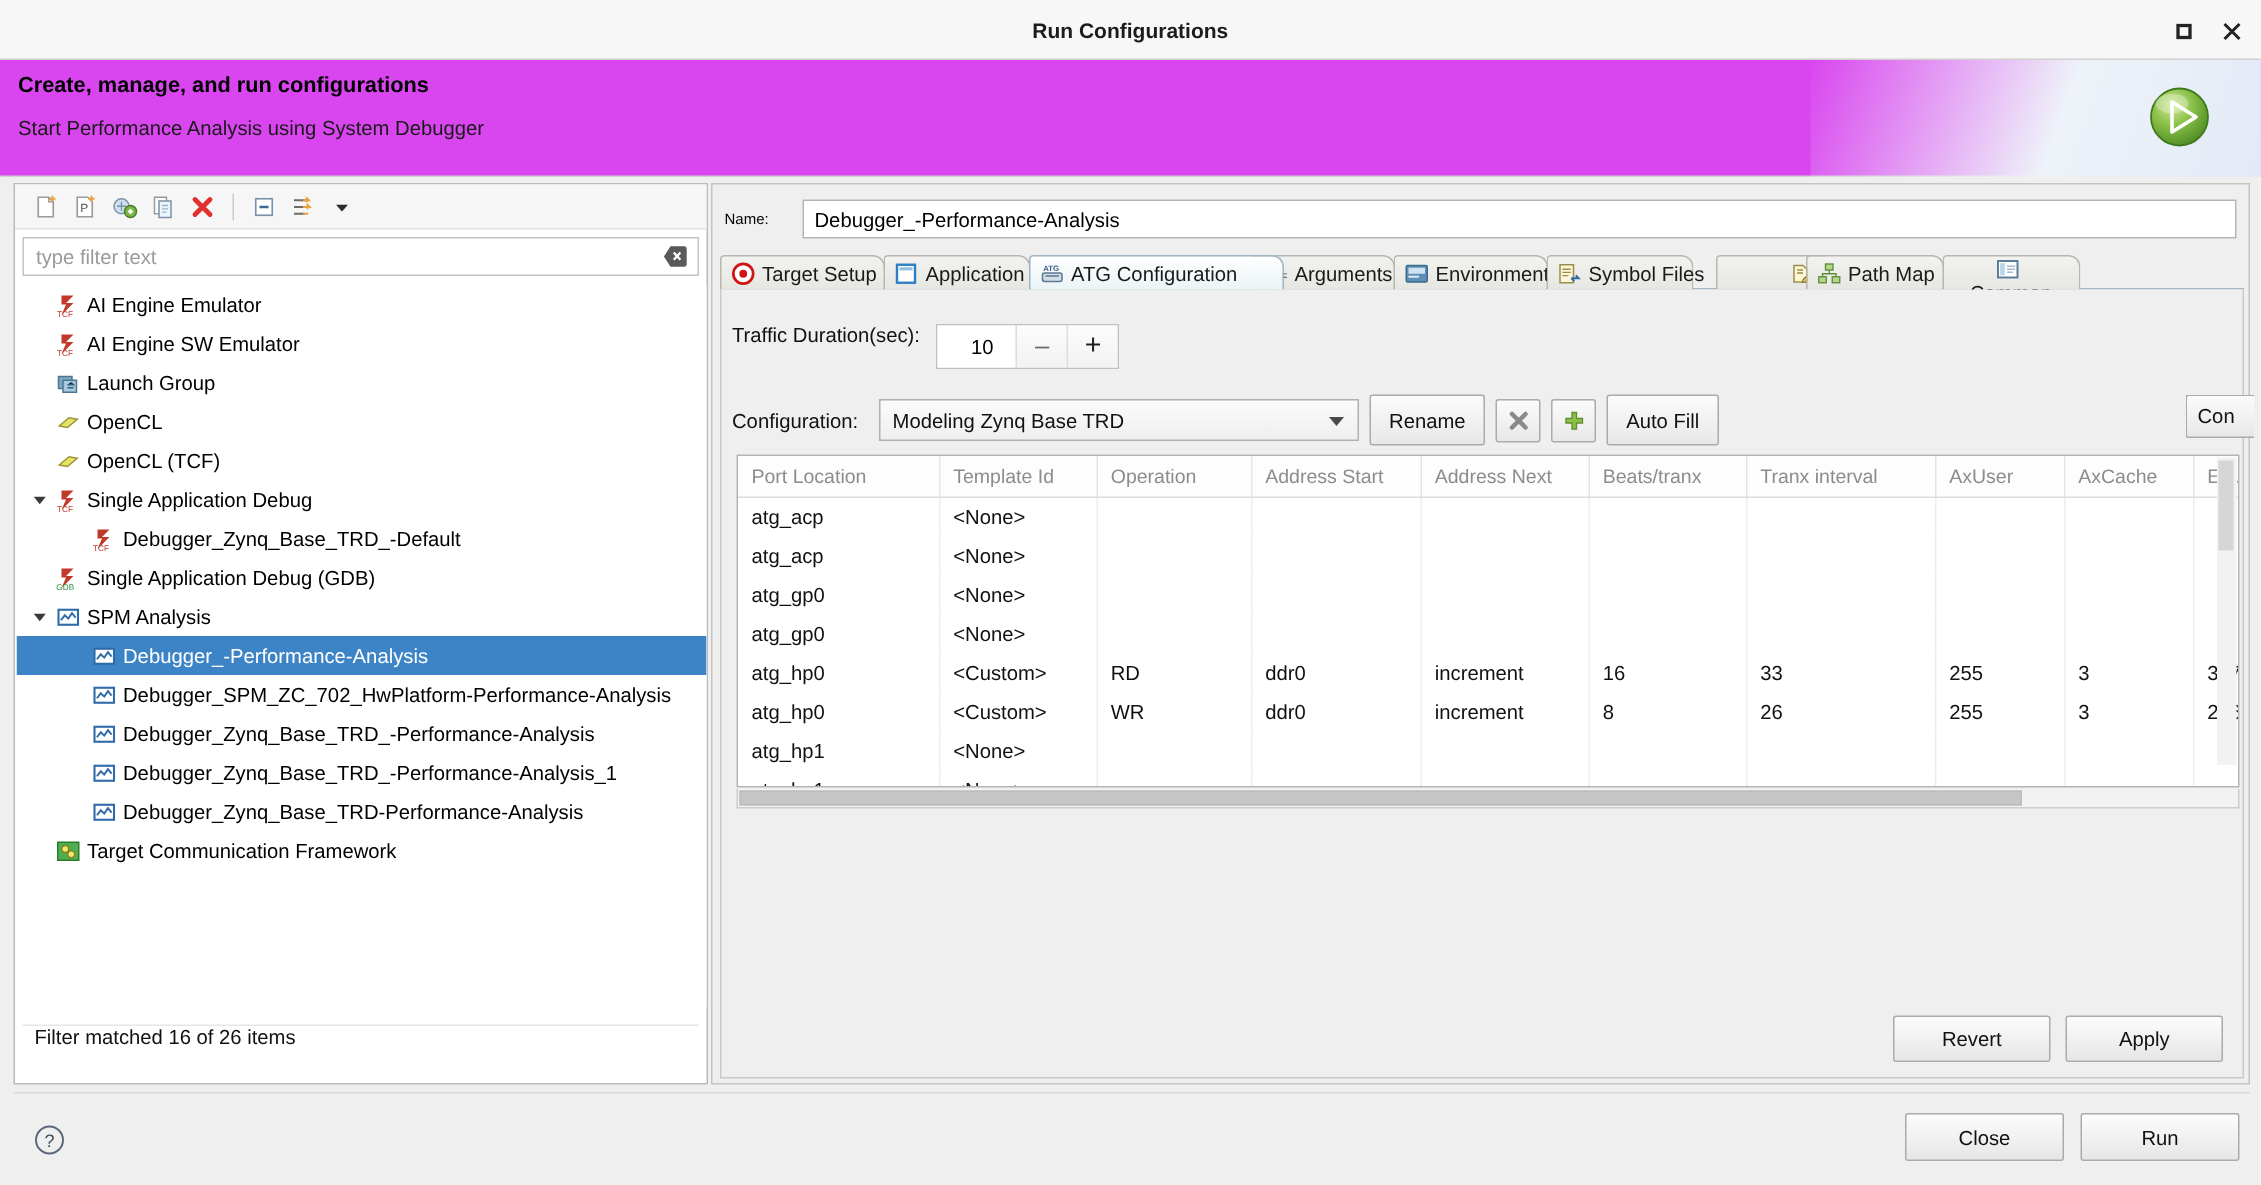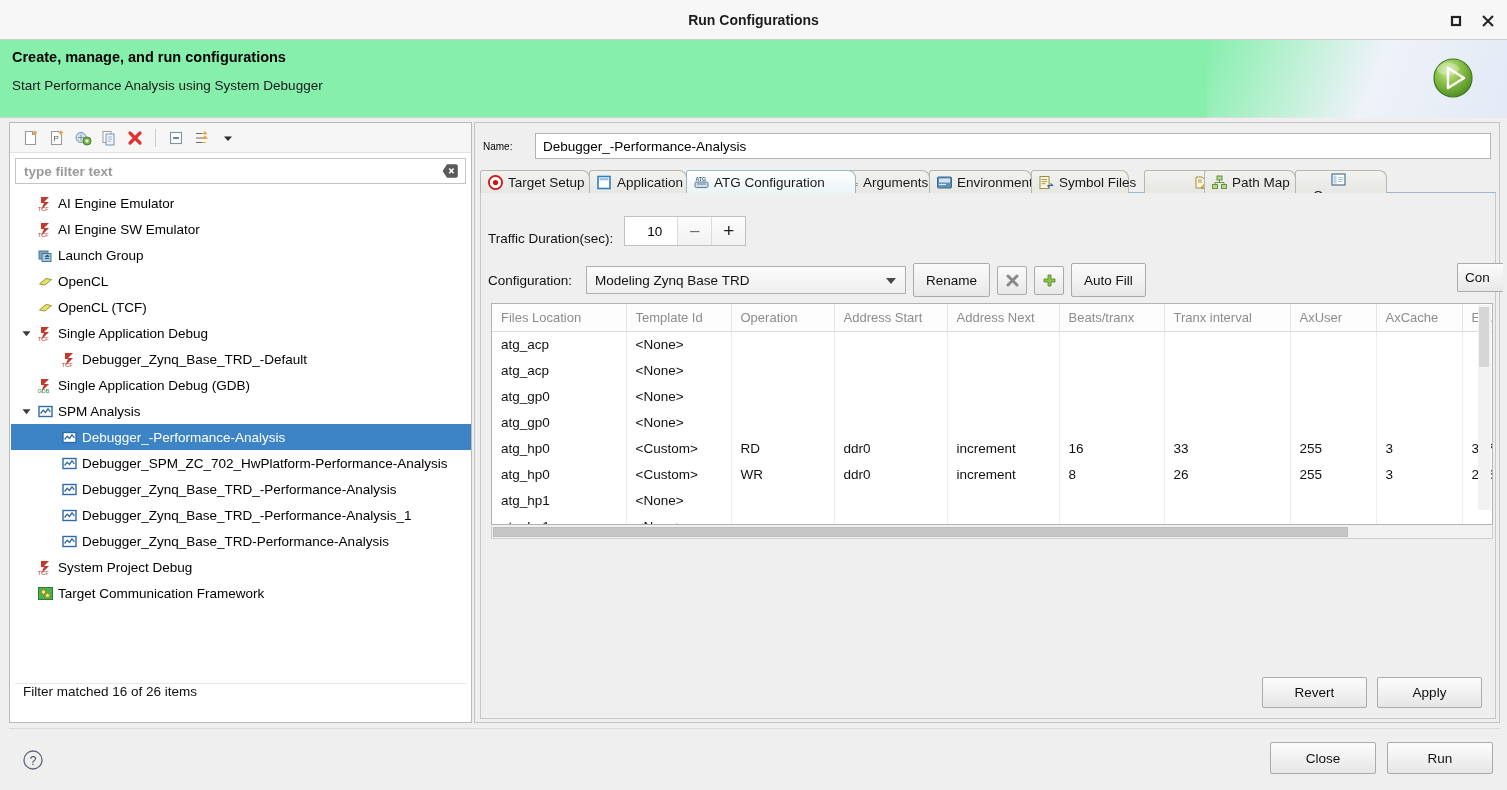--- a/index.html
+++ b/index.html
@@ -32,21 +32,21 @@
     position: absolute; top: 10px; width: 22px; height: 22px;
     cursor: default;
   }
   .win-btn svg { display: block; }
   #win-max { right: 40px; }
   #win-close { right: 8px; }
 
   
   .header {
     position: absolute; left: 0; top: 40px; width: 1507px; height: 78px;
-    background: #86efac;
+    background: #d946ef;
     border-bottom: 1px solid #d2d2d2;
   }
   .header-title {
     position: absolute; left: 12px; top: 9px;
     font-weight: bold; font-size: 14.5px; color: #000;
   }
   .header-sub {
     position: absolute; left: 12px; top: 38px;
     font-size: 13.5px; color: #1a1a1a;
   }
@@ -85,21 +85,21 @@
     width: 1px; height: 18px; background: #cccccc; margin: 0 7px;
   }
   .filter-wrap {
     position: absolute; left: 5px; top: 35px; width: 451px; height: 26px;
     border: 1px solid #c4c4c4; background: #fff;
   }
   .filter-input {
     position: absolute; left: 0; top: 0; width: 420px; height: 24px;
     border: none; outline: none; background: transparent;
     font-family: "Liberation Sans", sans-serif; font-size: 13.5px;
-    color: #111; padding-left: 8px; font-weight: bold;
+    color: #111; padding-left: 8px;
   }
   .filter-input::placeholder { color: #9a9a9a; }
   .filter-clear {
     position: absolute; right: 6px; top: 4px; width: 17px; height: 16px;
     cursor: default;
   }
   .tree {
     position: absolute; left: 1px; top: 67px; width: 460px; height: 481px;
     overflow: hidden;
     background: #fff;
@@ -173,21 +173,21 @@
   
   .form-area {
     position: absolute; left: 5px; top: 70px; width: 1016px; height: 526px;
     background: #efefef;
     border-left: 1px solid #c9c9c9;
     border-right: 1px solid #c9c9c9;
     border-bottom: 1px solid #c9c9c9;
   }
   .row-duration {
     position: absolute; left: 7px; top: 23px;
-    display: flex; align-items: flex-end;
+    display: flex; align-items: flex-start;
   }
   .lbl { font-size: 13.5px; color: #111; }
   .spinner {
     display: flex; align-items: stretch; height: 30px;
     border: 1px solid #c0c0c0; background: #fff; margin-left: 11px;
   }
   .spin-val {
     width: 52px; display: flex; align-items: center;
     padding-left: 22px; font-size: 13.5px; background: #fff;
   }
@@ -601,31 +601,20 @@
                 <path d="M3.6 10.5 L6.2 7.2 L8.5 9.4 L11 5.8 L13.4 8.8" fill="none" stroke="#2f6ba8" stroke-width="1.3"></path>
               </svg>
             </span>
             <span class="tree-label">Debugger_Zynq_Base_TRD-Performance-Analysis</span>
           </div>
           <div class="tree-row">
             <span style="display:inline-block;width:6px;flex:0 0 6px"></span>
             <span class="tree-arrow"></span>
             <span class="tree-icon">
               <svg width="17" height="17" viewBox="0 0 17 17">
-                <path d="M4 2h8l-5 5h5l-8 8 3-7H4z" fill="#c0392b"></path>
-                <text x="1" y="16" font-family="Liberation Sans" font-size="5.5" fill="#c0392b">TCF</text>
-              </svg>
-            </span>
-            <span class="tree-label">System Project Debug</span>
-          </div>
-          <div class="tree-row">
-            <span style="display:inline-block;width:6px;flex:0 0 6px"></span>
-            <span class="tree-arrow"></span>
-            <span class="tree-icon">
-              <svg width="17" height="17" viewBox="0 0 17 17">
                 <rect x="1.5" y="2.5" width="14" height="12" fill="#4fae4f" stroke="#2e7d2e" stroke-width="1"></rect>
                 <circle cx="6.5" cy="7" r="2.2" fill="#f7e96a" stroke="#8a7e1e" stroke-width="0.8"></circle>
                 <circle cx="10.5" cy="10.5" r="2.2" fill="#f7e96a" stroke="#8a7e1e" stroke-width="0.8"></circle>
               </svg>
             </span>
             <span class="tree-label">Target Communication Framework</span>
           </div>
         </div>
 
       <div class="status-wrap">
@@ -760,21 +749,21 @@
               </svg>
           </div>
           <div class="btn">Auto Fill</div>
           <div class="btn-conf-cut">Con</div>
         </div>
 
         <div class="table-wrap">
           <table class="grid">
             <thead>
                 <tr>
-                  <th class="col0">Files Location</th>
+                  <th class="col0">Port Location</th>
                   <th class="col1">Template Id</th>
                   <th class="col2">Operation</th>
                   <th class="col3">Address Start</th>
                   <th class="col4">Address Next</th>
                   <th class="col5">Beats/tranx</th>
                   <th class="col6">Tranx interval</th>
                   <th class="col7">AxUser</th>
                   <th class="col8">AxCache</th>
                   <th class="col9">Est. </th>
                 </tr>

